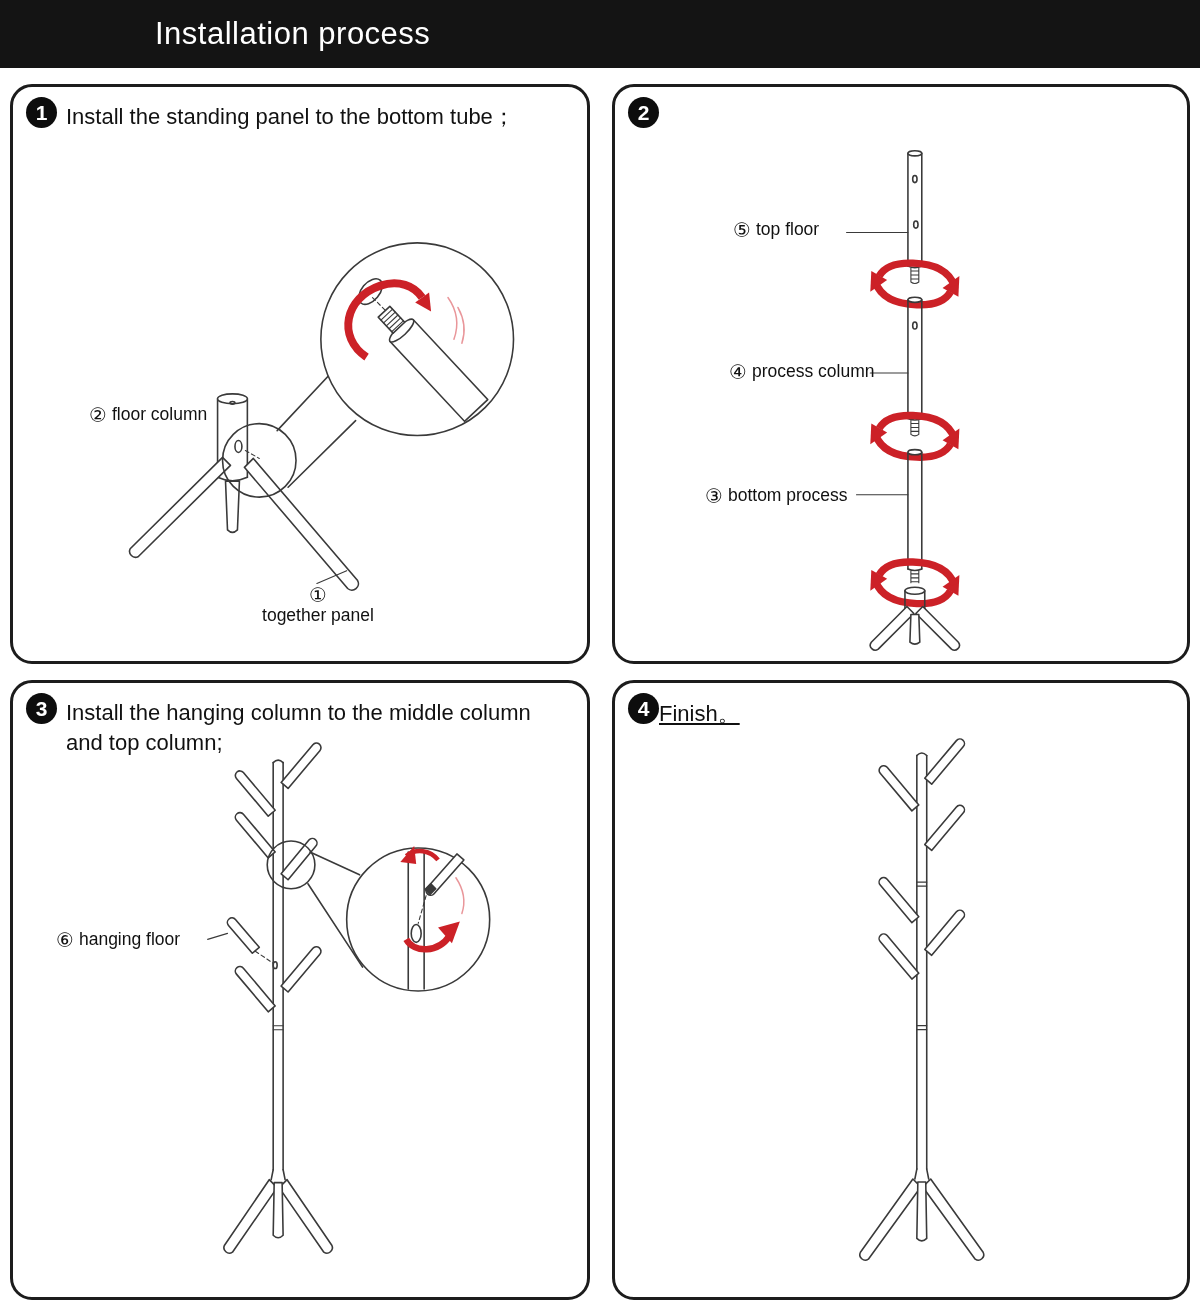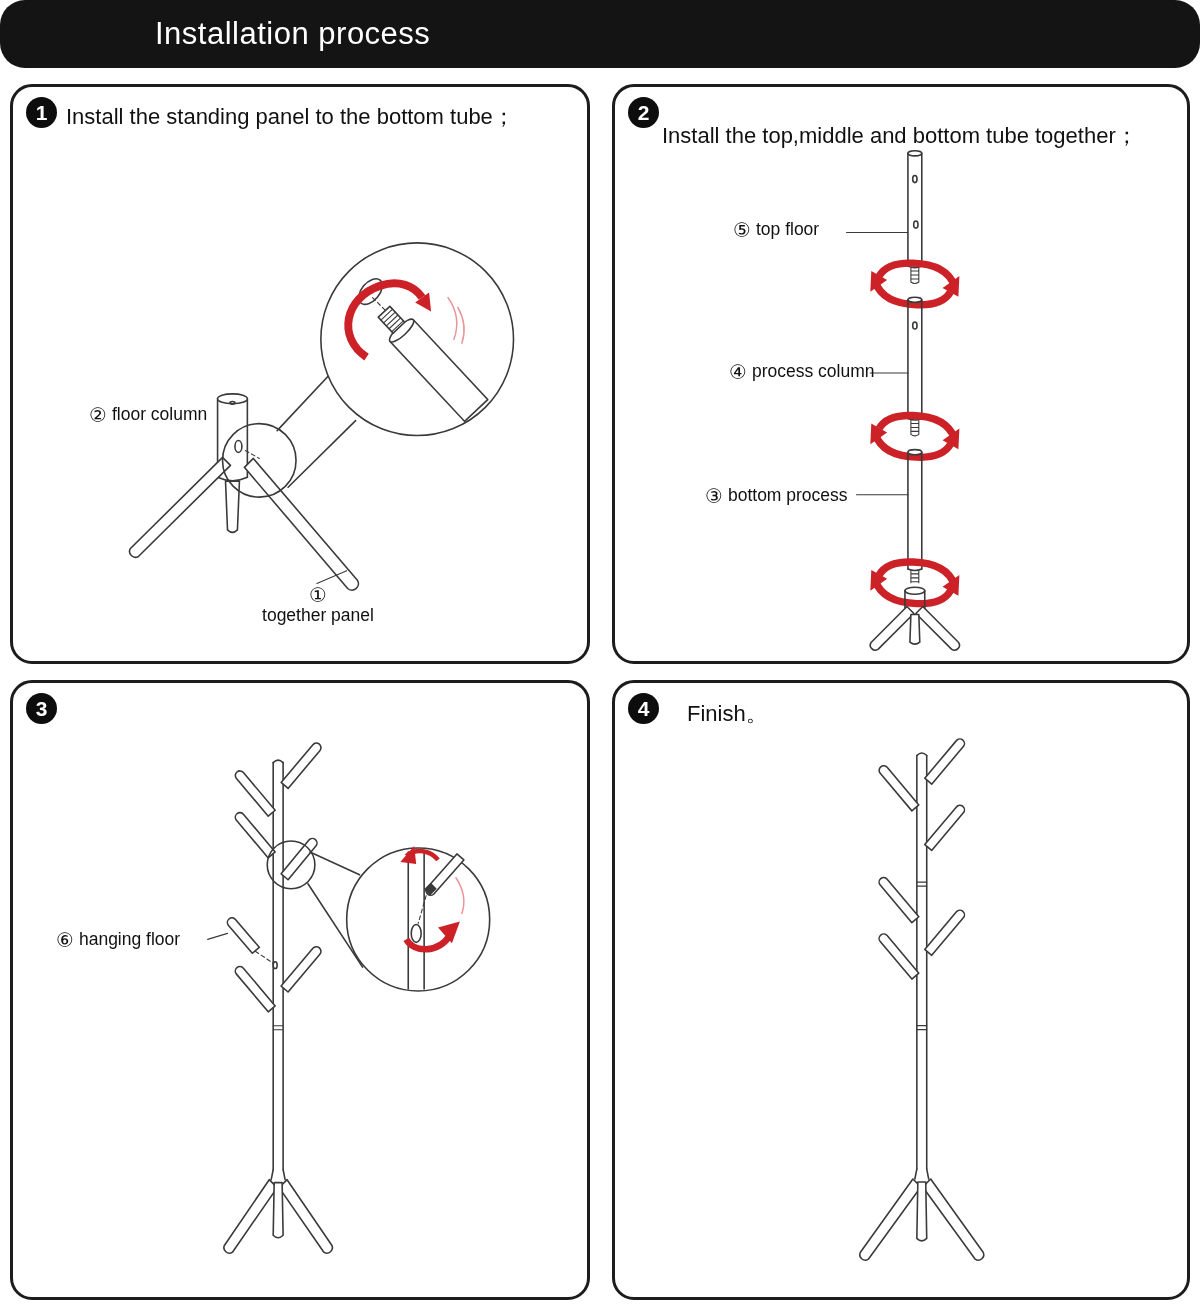--- a/index.html
+++ b/index.html
@@ -1,38 +1,38 @@
 <!DOCTYPE html>
 <html style="--accent-red: #cc2127; --line: #3a3a3a; --header-bg: #141414;"><head>
 <meta charset="utf-8">
 <style>
   * { margin:0; padding:0; box-sizing:border-box; }
   html,body { background:#fff; }
   body {
     width:1200px; height:1307px; position:relative;
     font-family:"Liberation Sans","DejaVu Sans",sans-serif; color:#111;
   }
-  .titlebar { height:68px; background:var(--header-bg,#141414); display:flex; align-items:center;border-radius:25px; }
+  .titlebar { height:68px; background:var(--header-bg,#141414); display:flex; align-items:center; }
   .titlebar h1 { color:#fff; font-size:31px; font-weight:500; margin-left:155px; letter-spacing:.5px; }
   .grid {
     position:absolute; left:10px; top:84px; width:1180px;
     display:grid; grid-template-columns:580px 578px; grid-template-rows:580px 620px;
     gap:16px 22px;
   }
   .panel { position:relative; border:3px solid #1c1c1c; border-radius:22px; background:#fff; overflow:hidden; }
   .badge {
     position:absolute; left:13px; top:10px; width:31px; height:31px; border-radius:50%;
     background:#0d0d0d; color:#fff; font-size:21px; font-weight:bold;
     display:flex; align-items:center; justify-content:center; z-index:3;
   }
   .instruction { position:absolute; font-size:22px; line-height:1.35; z-index:3; }
   .p1 .instruction { left:53px; top:15px; width:480px; }
   .p2 .instruction { left:47px; top:34px; width:500px; }
   .p3 .instruction { left:53px; top:15px; width:505px; }
-  .p4 .instruction { left:72px; top:16px; width:400px; }
+  .p4 .instruction { left:44px; top:16px; width:400px;text-decoration:underline; }
   .art { position:absolute; left:0; top:0; width:100%; height:100%; z-index:1; }
   .part-label { position:absolute; display:flex; align-items:center; gap:5px; font-size:17.5px; white-space:nowrap; z-index:3; }
   .part-label .circ { font-size:20px; line-height:1; }
   .part-label.stacked { flex-direction:column; gap:1px; line-height:1.1; align-items:center; }
 
   
   svg .ln { stroke:var(--line,#3a3a3a); fill:none; stroke-width:1.6; stroke-linecap:round; stroke-linejoin:round; }
   svg .fw { fill:#fff; }
   svg .fd { fill:var(--line,#3a3a3a); }
   svg .thin { stroke-width:1.1; }
@@ -103,21 +103,20 @@
         <span>floor column</span>
       </div>
       <div class="part-label stacked" style="left:240px; top:498px; width:130px;">
         <span class="circ">①</span>
         <span>together panel</span>
       </div>
     </section>
 
     <section class="panel p2">
       <div class="badge">2</div>
-      <p class="instruction">Install the top,middle and bottom tube together；</p>
 
       <svg class="art" viewBox="0 0 578 578">
         <defs>
           <g id="rot2">
             <path class="redst" stroke-width="7.5" d="M-40,-2 Q-32,20 2,21 Q28,22 36,8"></path>
             <polygon class="redf" points="45,-8 44,13 28,4"></polygon>
             <path class="redst" stroke-width="7.5" d="M40,2 Q32,-20 -2,-21 Q-28,-22 -36,-8"></path>
             <polygon class="redf" points="-45,8 -44,-13 -28,-4"></polygon>
           </g>
         </defs>
@@ -175,20 +174,21 @@
         <span>process column</span>
       </div>
       <div class="part-label" style="left:90px; top:398px;">
         <span class="circ">③</span>
         <span>bottom process</span>
       </div>
     </section>
 
     <section class="panel p3">
       <div class="badge">3</div>
+      <p class="instruction">Install the hanging column to the middle column and top column;</p>
 
       <svg class="art" viewBox="0 0 578 618">
         <g class="ln">
 
           <g>
             <path d="M262,80 L262,490 M272,80 L272,490"></path>
             <path d="M262,80 Q267,75 272,80"></path>
             <path class="thin" d="M262,345 h10 M262,349 h10"></path>
           </g>
 

